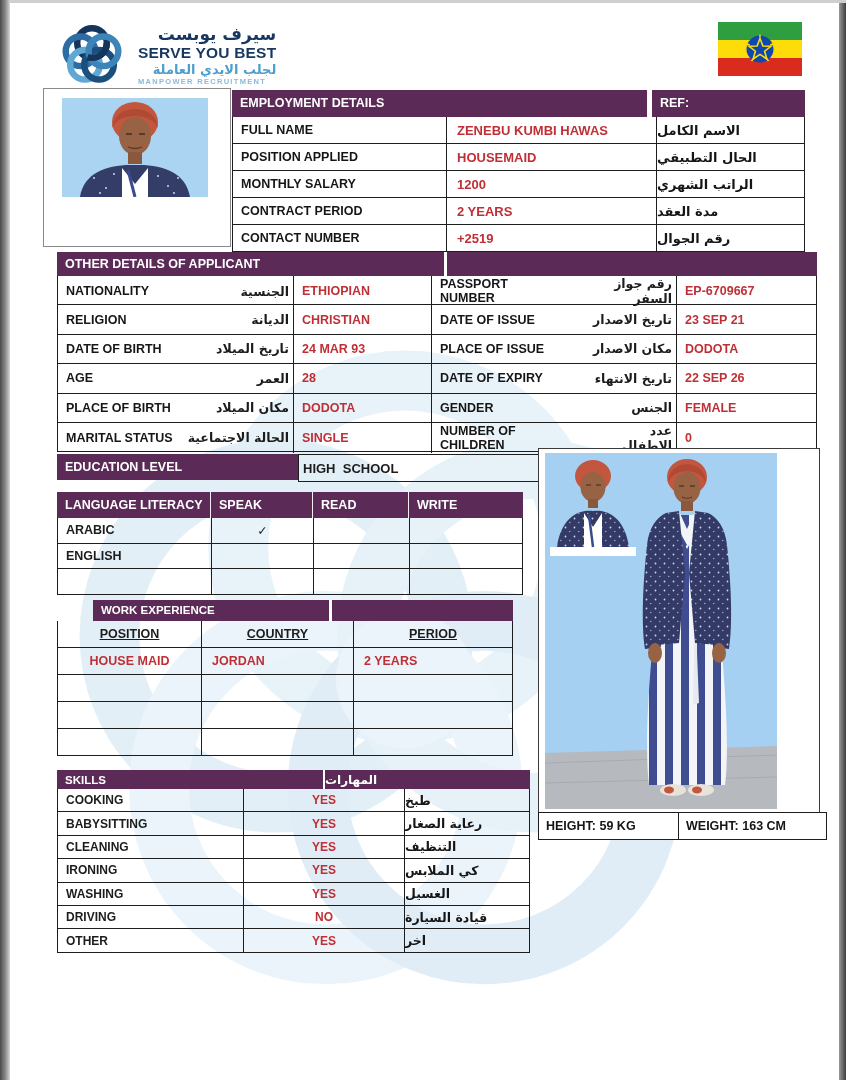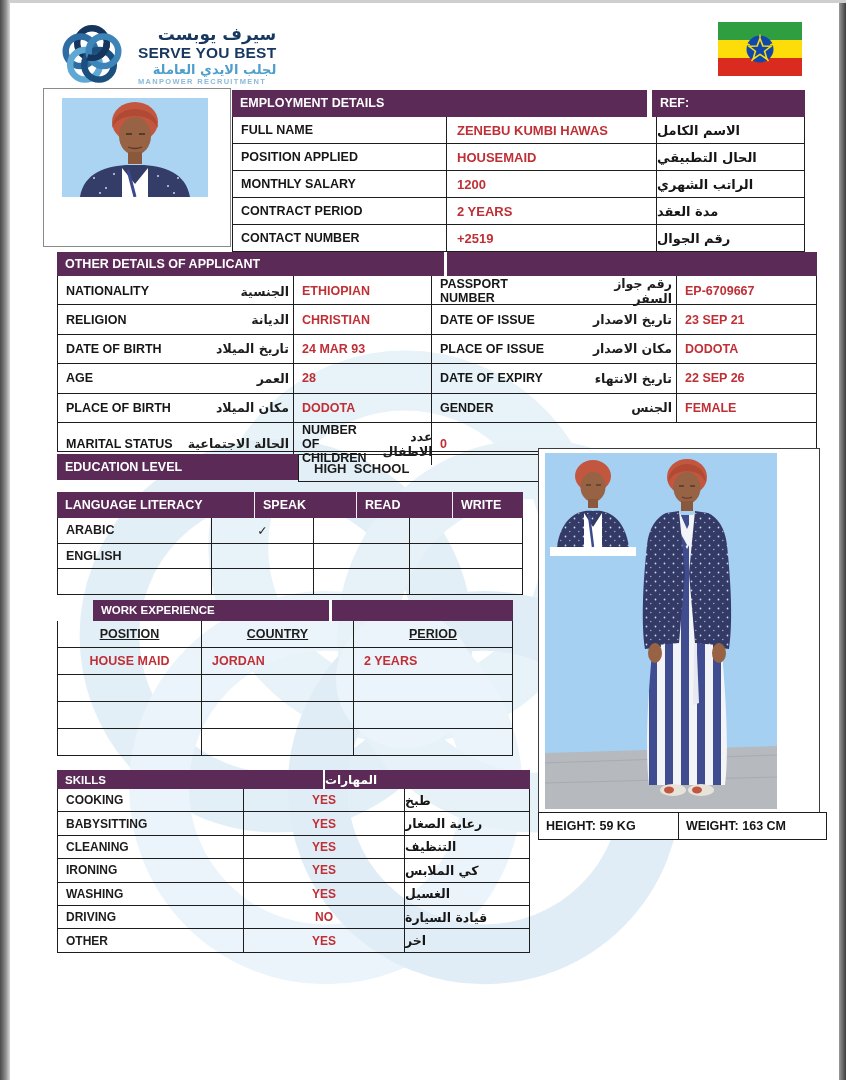--- a/index.html
+++ b/index.html
@@ -64,27 +64,27 @@
   #other .row:first-child{border-top:none;}
   #other .lab{display:flex;align-items:center;justify-content:space-between;padding:0 4px 0 8px;font-size:12.5px;}
   #other .lab .ar{font-size:12.5px;}
   #other .val{display:flex;align-items:center;padding-left:8px;font-size:12.5px;border-left:1.5px solid #1d1d1d;}
   #other .lab.second{border-left:1.5px solid #1d1d1d;gap:16px;}
 
   
   #edu{left:57px;top:454px;display:flex;}
   #edu .p{width:233px;height:26px;}
   #edu .v{width:238px;height:26px;border:1.5px solid #1d1d1d;display:flex;align-items:center;
-     padding-left:15px;font-size:13px;font-weight:bold;white-space:pre;background:transparent;}
+     padding-left:4px;font-size:13px;font-weight:bold;white-space:pre;background:transparent;}
 
   
   #lang{left:57px;top:492px;width:466px;}
   #lang .hrow{display:grid;grid-template-columns:153px 102px 96px 115px;height:26px;}
   #lang .hrow div{display:flex;align-items:center;padding-left:8px;font-size:12.5px;}
-  #lang .hrow div + div{border-left:1px solid #f4eef3;margin-left:44px;}
+  #lang .hrow div + div{border-left:1px solid #f4eef3;}
   #lang .body{border:1.5px solid #1d1d1d;border-top:none;}
   #lang .row{display:grid;grid-template-columns:153px 102px 96px 115px;height:24.6px;border-top:1.5px solid #1d1d1d;}
   #lang .row:first-child{border-top:none;}
   #lang .row div{display:flex;align-items:center;font-size:12.5px;}
   #lang .row div + div{border-left:1.5px solid #1d1d1d;justify-content:center;}
   #lang .row .lng{padding-left:8px;font-weight:bold;}
 
   
   #work{left:57px;top:600px;width:456px;}
   #work .hrow{display:flex;height:21px;}
@@ -314,20 +314,21 @@
             <span class="blk">GENDER</span>
             <span class="ar">الجنس</span>
           </div>
         <div class="val red">FEMALE</div>
       </div>
       <div class="row">
         <div class="lab">
             <span class="blk">MARITAL STATUS</span>
             <span class="ar">الحالة الاجتماعية</span>
           </div>
+        <div class="val red">SINGLE</div>
         <div class="lab second">
             <span class="blk">NUMBER OF CHILDREN</span>
             <span class="ar">عدد الاطفال</span>
           </div>
         <div class="val red">0</div>
       </div>
     </div>
   </div>
 
   <div id="edu" class="abs">

